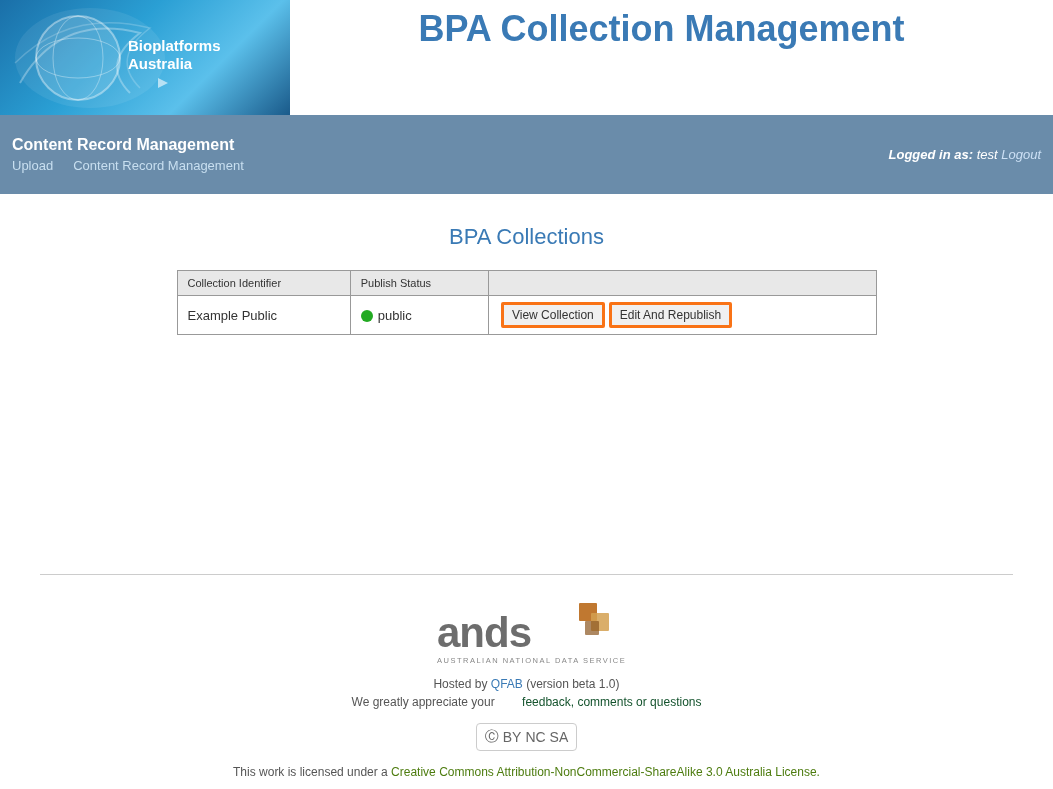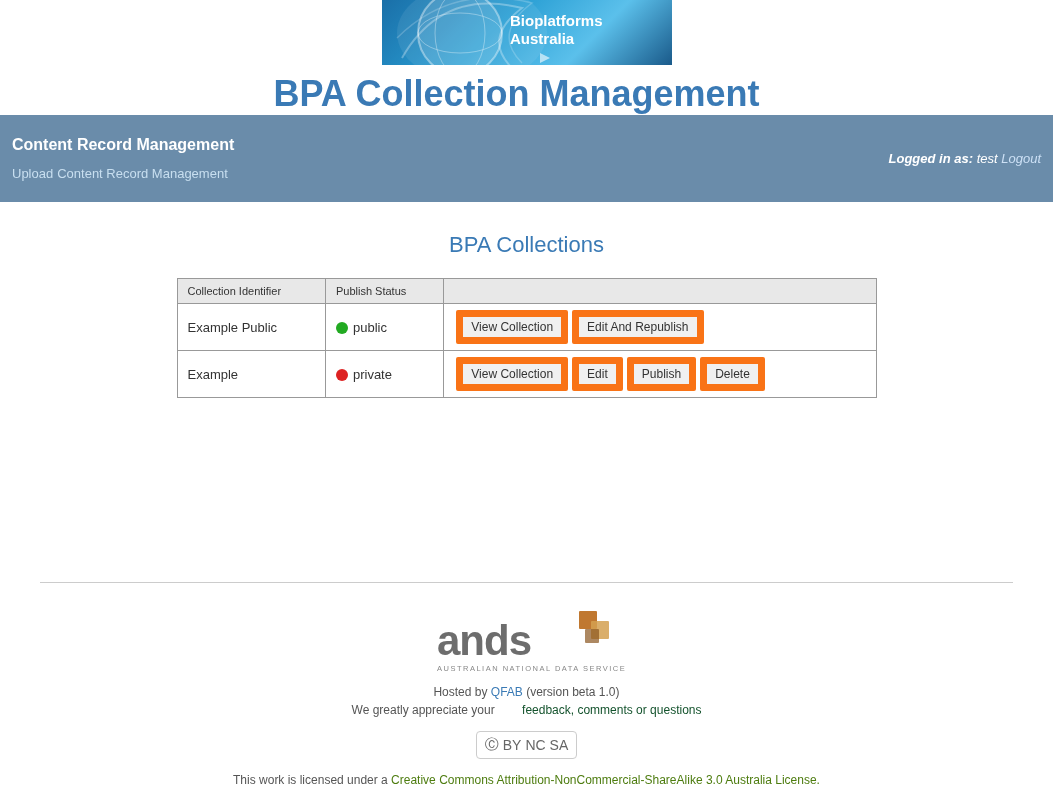--- a/index.html
+++ b/index.html
@@ -1,26 +1,24 @@
 <!DOCTYPE html>
 <html><head>
   <meta charset="utf-8">
   <style>
     * { margin: 0; padding: 0; box-sizing: border-box; }
     body { font-family: Arial, sans-serif; font-size: 13px; background: #fff; color: #333; min-height: 789px; }
 
     
     .header {
       display: flex;
-      align-items: center;
       background: #fff;
       padding: 0;
       height: 115px;
       border-bottom: none;
-      flex-direction: column;
     }
     .logo-area {
       width: 290px;
       height: 115px;
       background: linear-gradient(135deg, #1a6fa8 0%, #2a9fd4 40%, #5bc0eb 70%, #1a5a8a 100%);
       display: flex;
       align-items: center;
       justify-content: center;
       position: relative;
       overflow: hidden;
@@ -43,22 +41,22 @@
       align-items: center;
       justify-content: space-between;
     }
     .nav-bar-title {
       color: #fff;
       font-size: 16px;
       font-weight: bold;
     }
     .nav-links {
       display: flex;
-      gap: 4px;
-      margin-top: 12px;
+      gap: 20px;
+      margin-top: 4px;
       text-align: center;
     }
     .nav-link {
       color: #c8dff0;
       text-decoration: none;
       font-size: 13px;
       cursor: pointer;
     }
     .nav-left { display: flex; flex-direction: column; }
     .nav-right {
@@ -106,21 +104,21 @@
       height: 12px;
       border-radius: 50%;
       margin-right: 5px;
       vertical-align: middle;
     }
     .action-btn {
       padding: 3px 8px;
       margin: 0 2px;
       font-size: 12px;
       cursor: pointer;
-      border: 7px solid #f97316;
+      border: 3px solid #f97316;
       background: #f0f0f0;
       border-radius: 2px;
       color: #333;
     }
 
     
     .footer-sep {
       border: none;
       border-top: 1px solid #ccc;
       margin: 0 40px;
@@ -204,25 +202,20 @@
         <th>Publish Status</th>
         <th></th>
       </tr>
     </thead>
     <tbody id="table-body">
     <tr>
           <td>Example Public</td>
           <td style="white-space: nowrap;"><span class="status-dot" style="background: rgb(34, 170, 34);"></span><span>public</span></td>
           <td style="white-space: nowrap;"><button class="action-btn">View Collection</button><button class="action-btn">Edit And Republish</button></td>
         </tr>
-        <tr>
-          <td>Example</td>
-          <td style="white-space: nowrap;"><span class="status-dot" style="background: rgb(221, 34, 34);"></span><span>private</span></td>
-          <td style="white-space: nowrap;"><button class="action-btn">View Collection</button><button class="action-btn">Edit</button><button class="action-btn">Publish</button><button class="action-btn">Delete</button></td>
-        </tr>
       </tbody>
   </table>
 </div>
 
 <hr class="footer-sep">
 
 <div class="footer">
   
   <div class="ands-logo">
     <svg width="200" height="75" viewBox="0 0 200 75">

